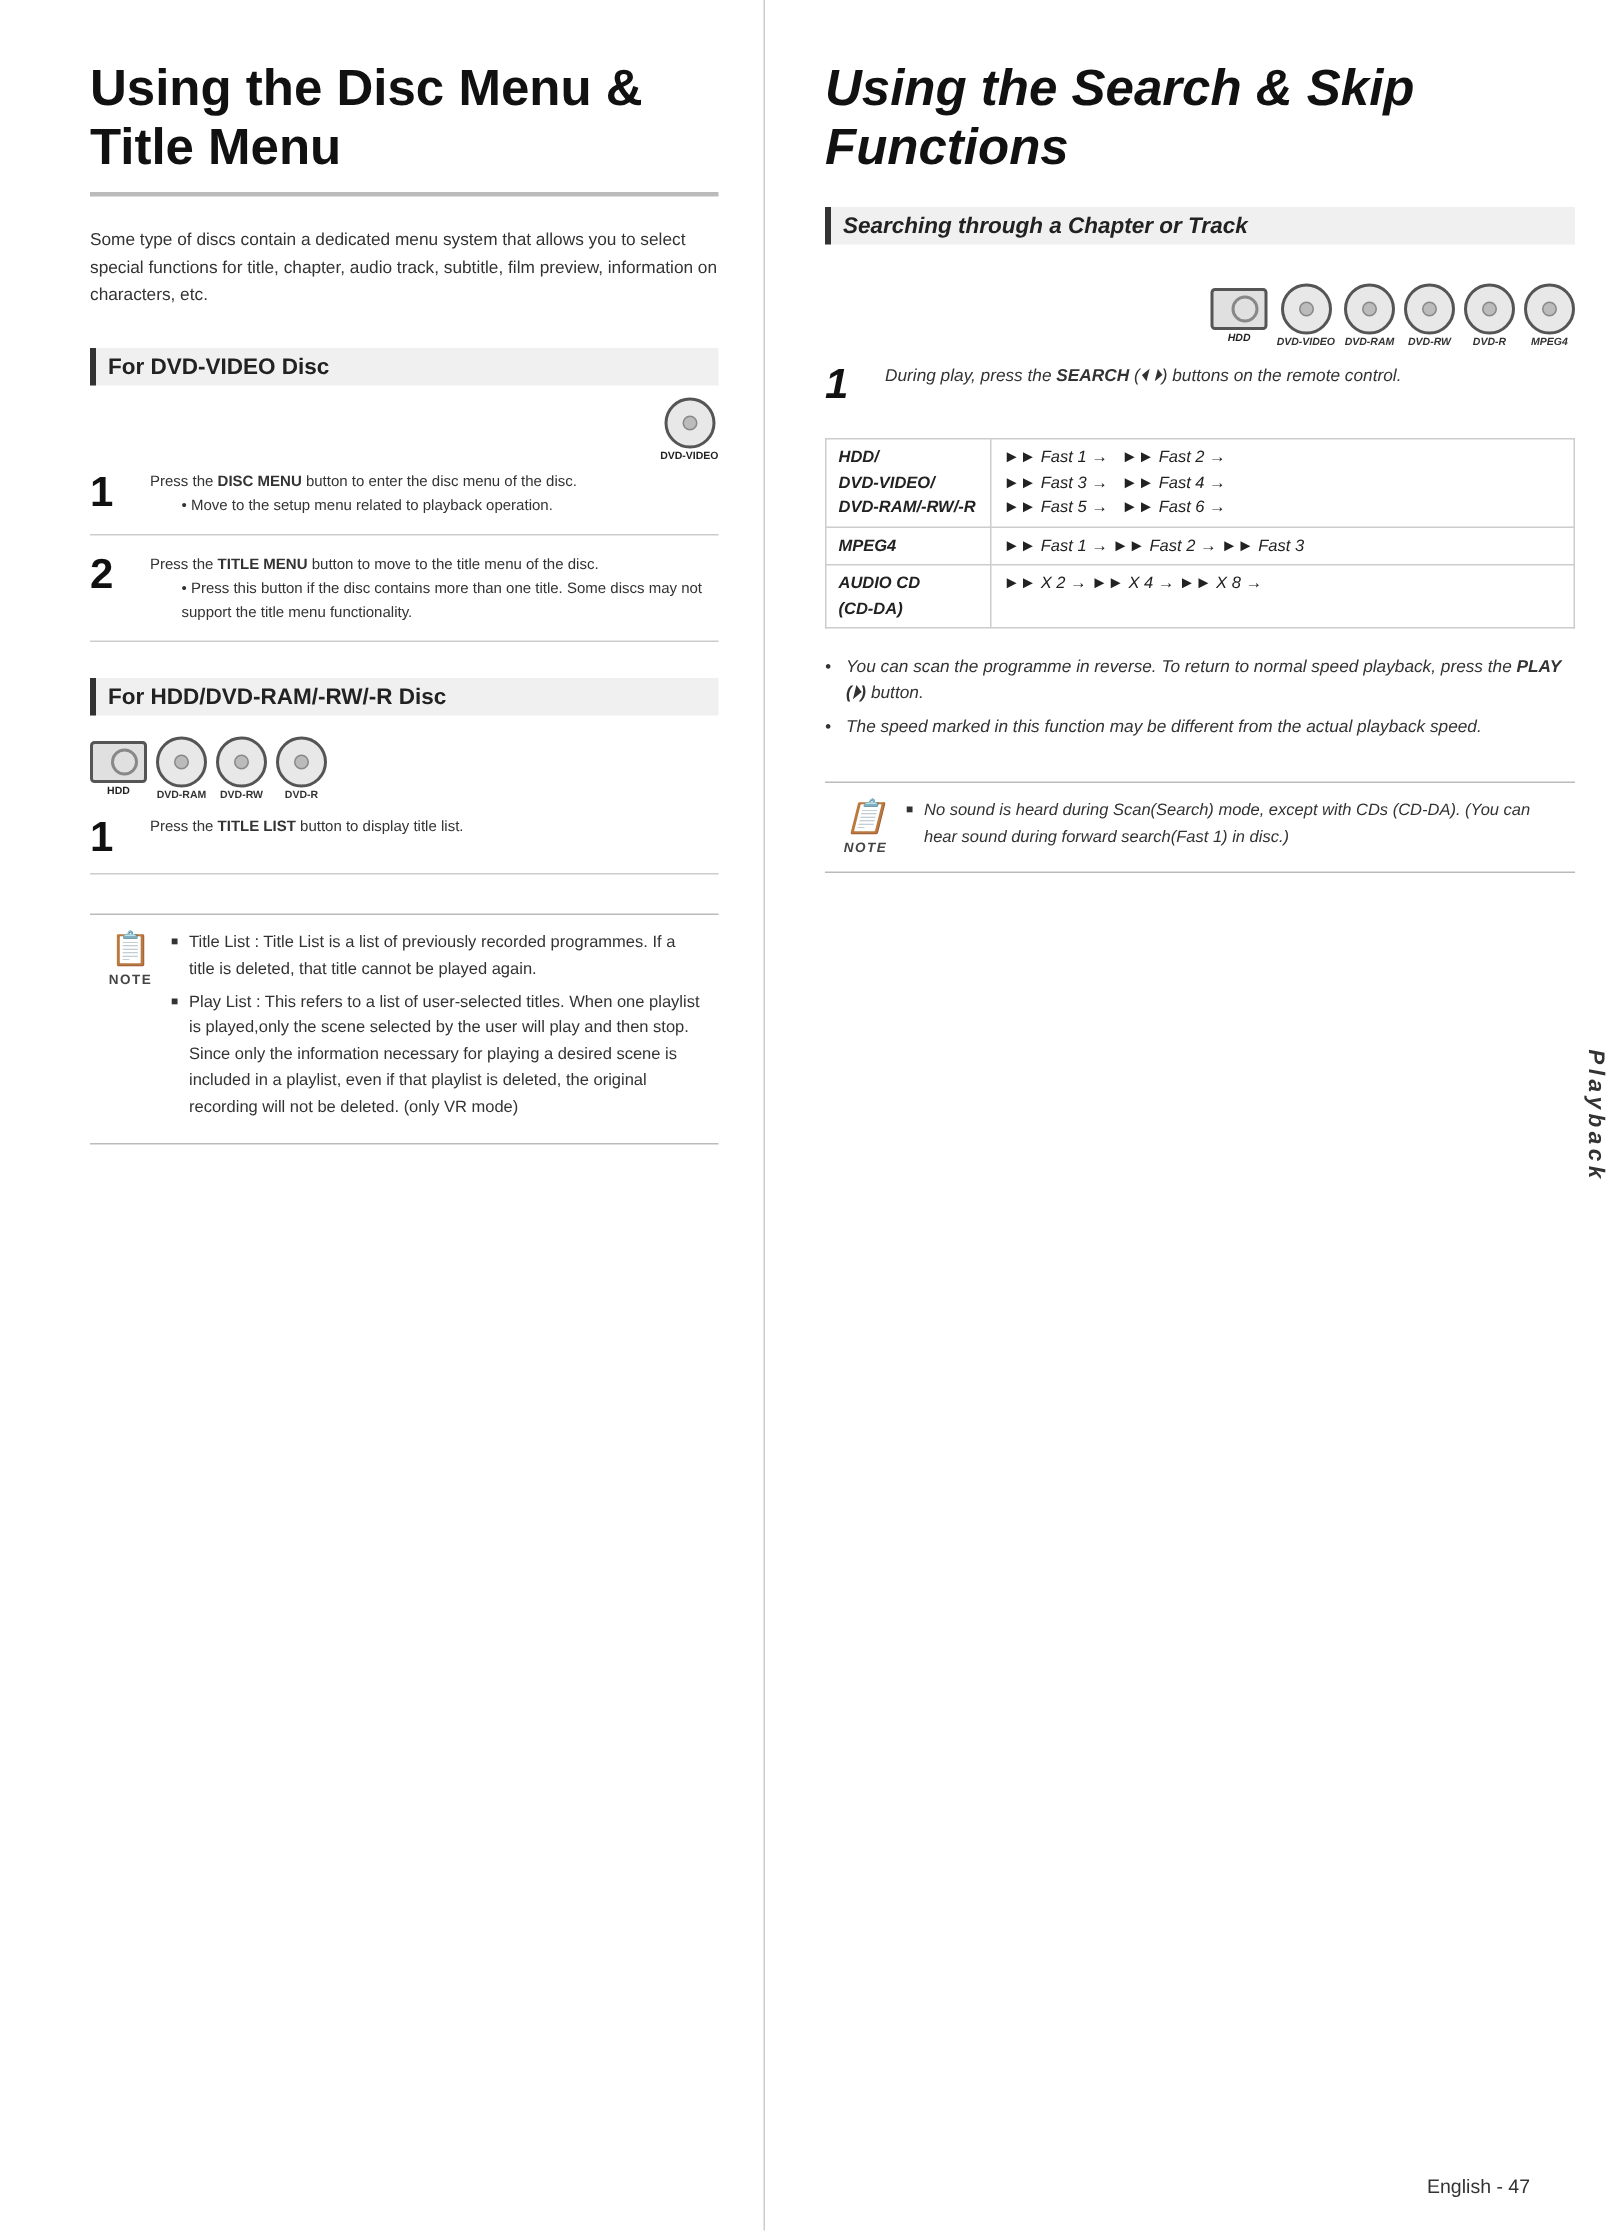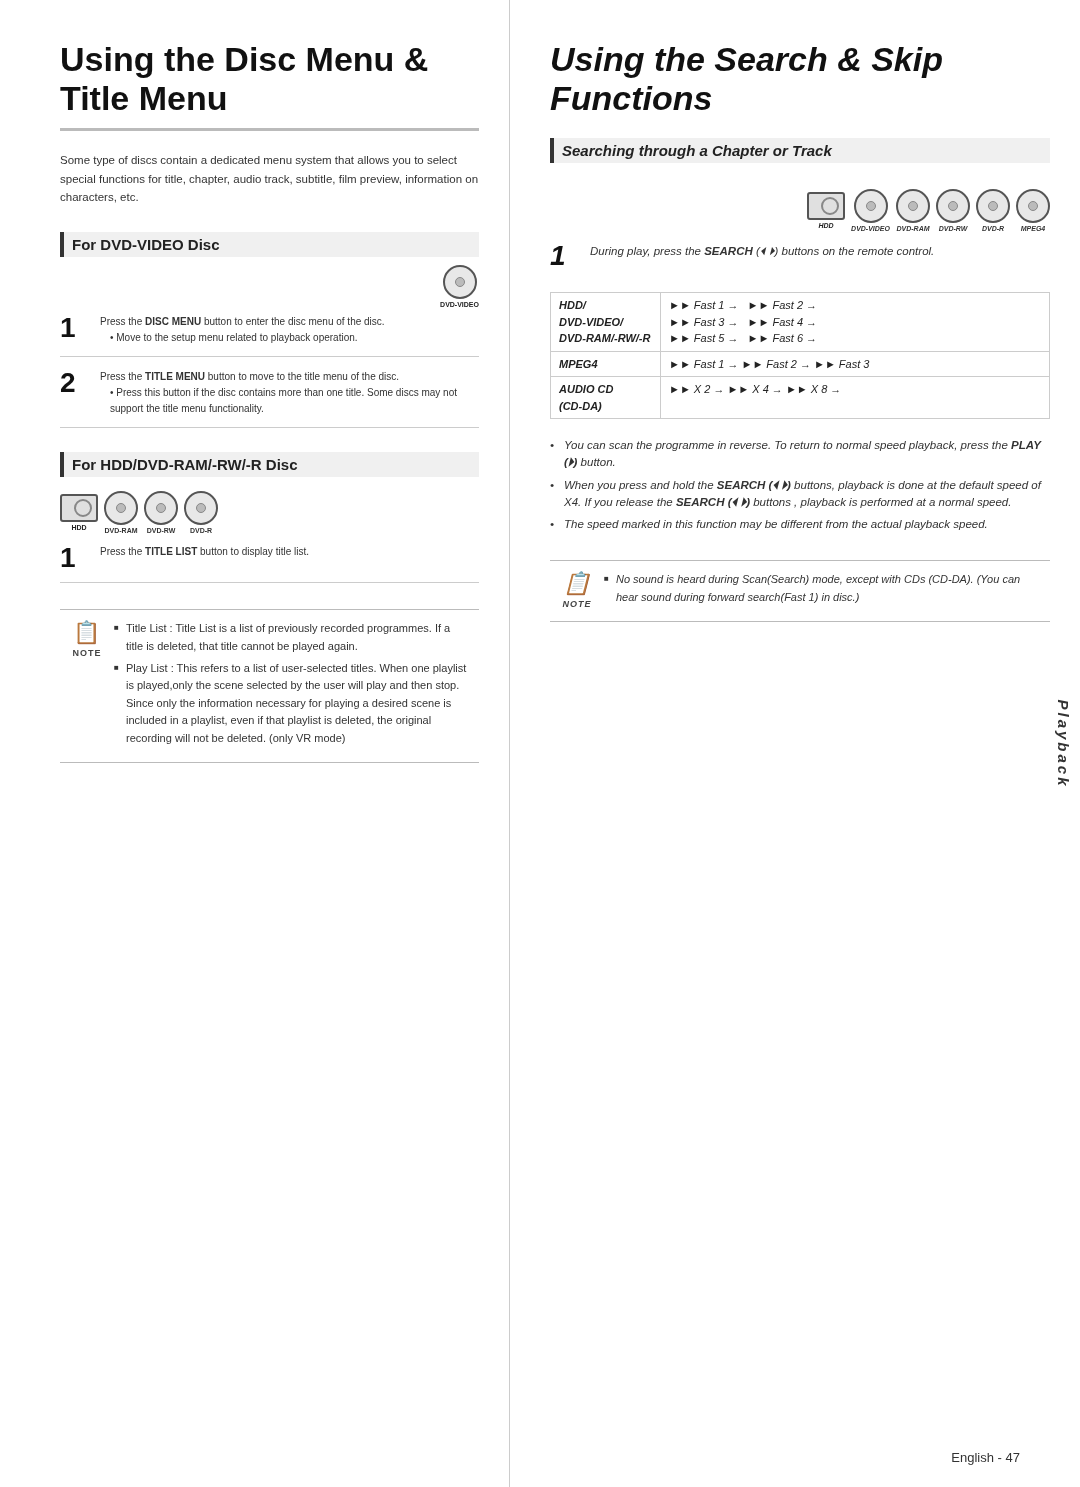--- a/index.html
+++ b/index.html
@@ -99,21 +99,21 @@
       color: #111;
       line-height: 1;
     }
     .step-content {
       font-size: 10px;
       color: #333;
       line-height: 1.6;
     }
     .step-content b { font-weight: bold; }
     .step-content ul {
-      margin-left: 10px;
+      margin-left: 21px;
       list-style: none;
     }
     .step-content ul li::before {
       content: "• ";
     }
     
     .icon-row {
       display: flex;
       flex-direction: row;
       align-items: center;
@@ -451,21 +451,20 @@
         </tr>
         <tr>
           <td>AUDIO CD<br>(CD-DA)</td>
           <td>►► X 2 → ►► X 4 → ►► X 8 →</td>
         </tr>
       </tbody>
     </table>
 
     <ul class="bullet-list">
       <li>You can scan the programme in reverse. To return to normal speed playback, press the <b>PLAY (⏵)</b> button.</li>
-      <li>When you press and hold the <b>SEARCH (⏴ ⏵)</b> buttons, playback is done at the default speed of X4. If you release the <b>SEARCH (⏴ ⏵)</b> buttons , playback is performed at a normal speed.</li>
       <li>The speed marked in this function may be different from the actual playback speed.</li>
     </ul>
 
     <div class="note-box">
       <div class="note-icon">
         <span>📋</span>
         <div class="note-label">NOTE</div>
       </div>
       <div class="note-content">
         <ul>

